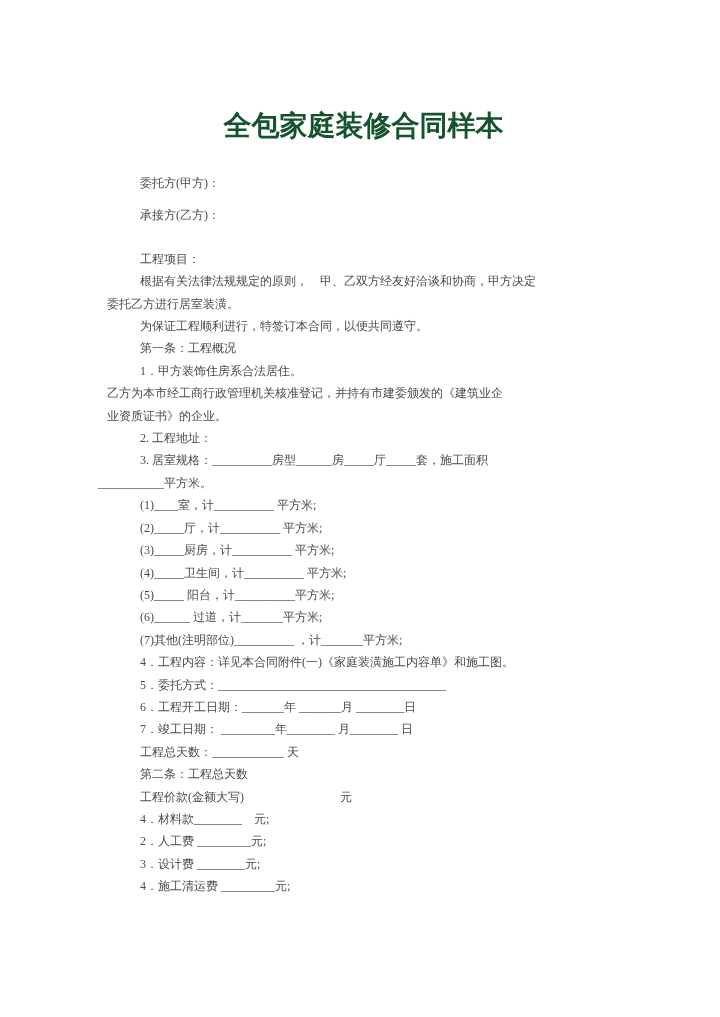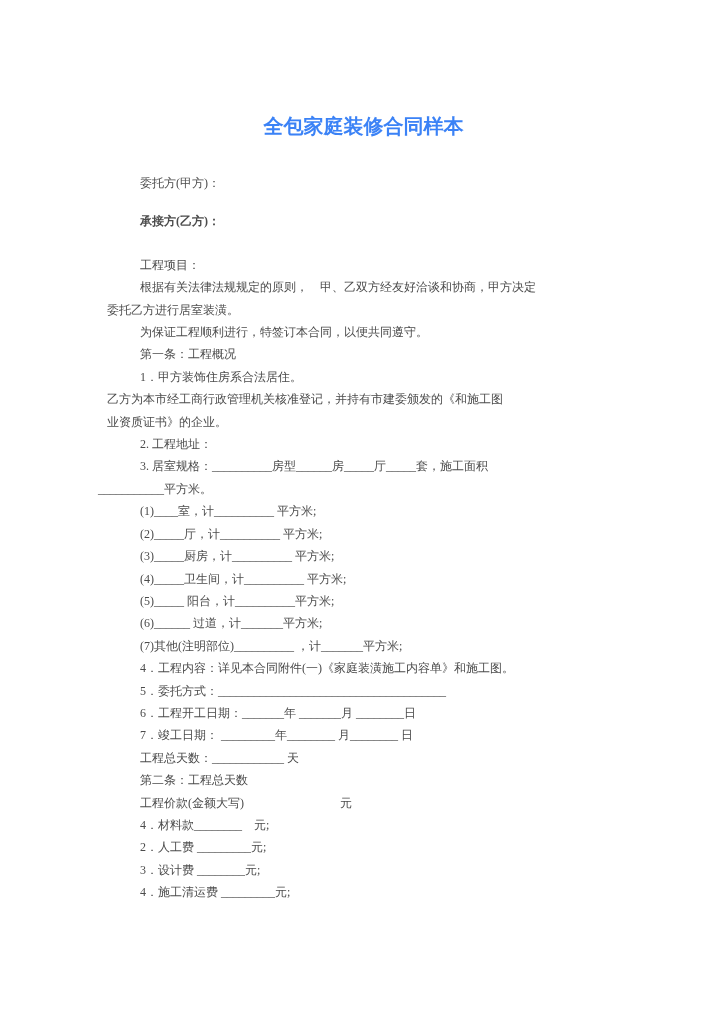--- a/index.html
+++ b/index.html
@@ -9,53 +9,53 @@
       height: 1017px;
       background: #ffffff;
       box-sizing: border-box;
       padding: 0 100px 0 107px;
       font-family: "Liberation Serif", "DejaVu Serif", serif;
       color: #4b4b4b;
       overflow: hidden;
     }
     .title {
       margin: 106px 0 0 0;
-      font-size: 20px;
+      font-size: 28px;
       font-weight: 700;
       line-height: 40px;
       text-align: center;
-      color: #3b82f6;
+      color: #14532d;
       white-space: pre;
     }
     .ln {
       font-size: 12px;
       line-height: 22.4px;
       white-space: pre;
     }
     .ind  { padding-left: 33px; }
     .hang { margin-left: -9px; }
     .mt-a { margin-top: 26px; }
-    .mt-b { margin-top: 16px; font-weight: bold; }
+    .mt-b { margin-top: 10px; }
     .mt-c { margin-top: 21px; }
   </style>
 </head>
 <body>
 
 <div class="page">
   <h1 class="title"><span>全包家庭装修合同样本</span></h1>
 
   <div class="ln ind mt-a">委托方(甲方)：</div>
   <div class="ln ind mt-b">承接方(乙方)：</div>
   <div class="ln ind mt-c">工程项目：</div>
   <div class="ln ind">根据有关法律法规规定的原则，　甲、乙双方经友好洽谈和协商，甲方决定</div>
   <div class="ln">委托乙方进行居室装潢。</div>
   <div class="ln ind">为保证工程顺利进行，特签订本合同，以便共同遵守。</div>
   <div class="ln ind">第一条：工程概况</div>
   <div class="ln ind">1．甲方装饰住房系合法居住。</div>
-  <div class="ln">乙方为本市经工商行政管理机关核准登记，并持有市建委颁发的《和施工图</div>
+  <div class="ln">乙方为本市经工商行政管理机关核准登记，并持有市建委颁发的《建筑业企</div>
   <div class="ln">业资质证书》的企业。</div>
   <div class="ln ind">2. 工程地址：</div>
   <div class="ln ind">3. 居室规格：__________房型______房_____厅_____套，施工面积</div>
   <div class="ln hang">___________平方米。</div>
   <div class="ln ind">(1)____室，计__________ 平方米;</div>
   <div class="ln ind">(2)_____厅，计__________ 平方米;</div>
   <div class="ln ind">(3)_____厨房，计__________ 平方米;</div>
   <div class="ln ind">(4)_____卫生间，计__________ 平方米;</div>
   <div class="ln ind">(5)_____ 阳台，计__________平方米;</div>
   <div class="ln ind">(6)______ 过道，计_______平方米;</div>

